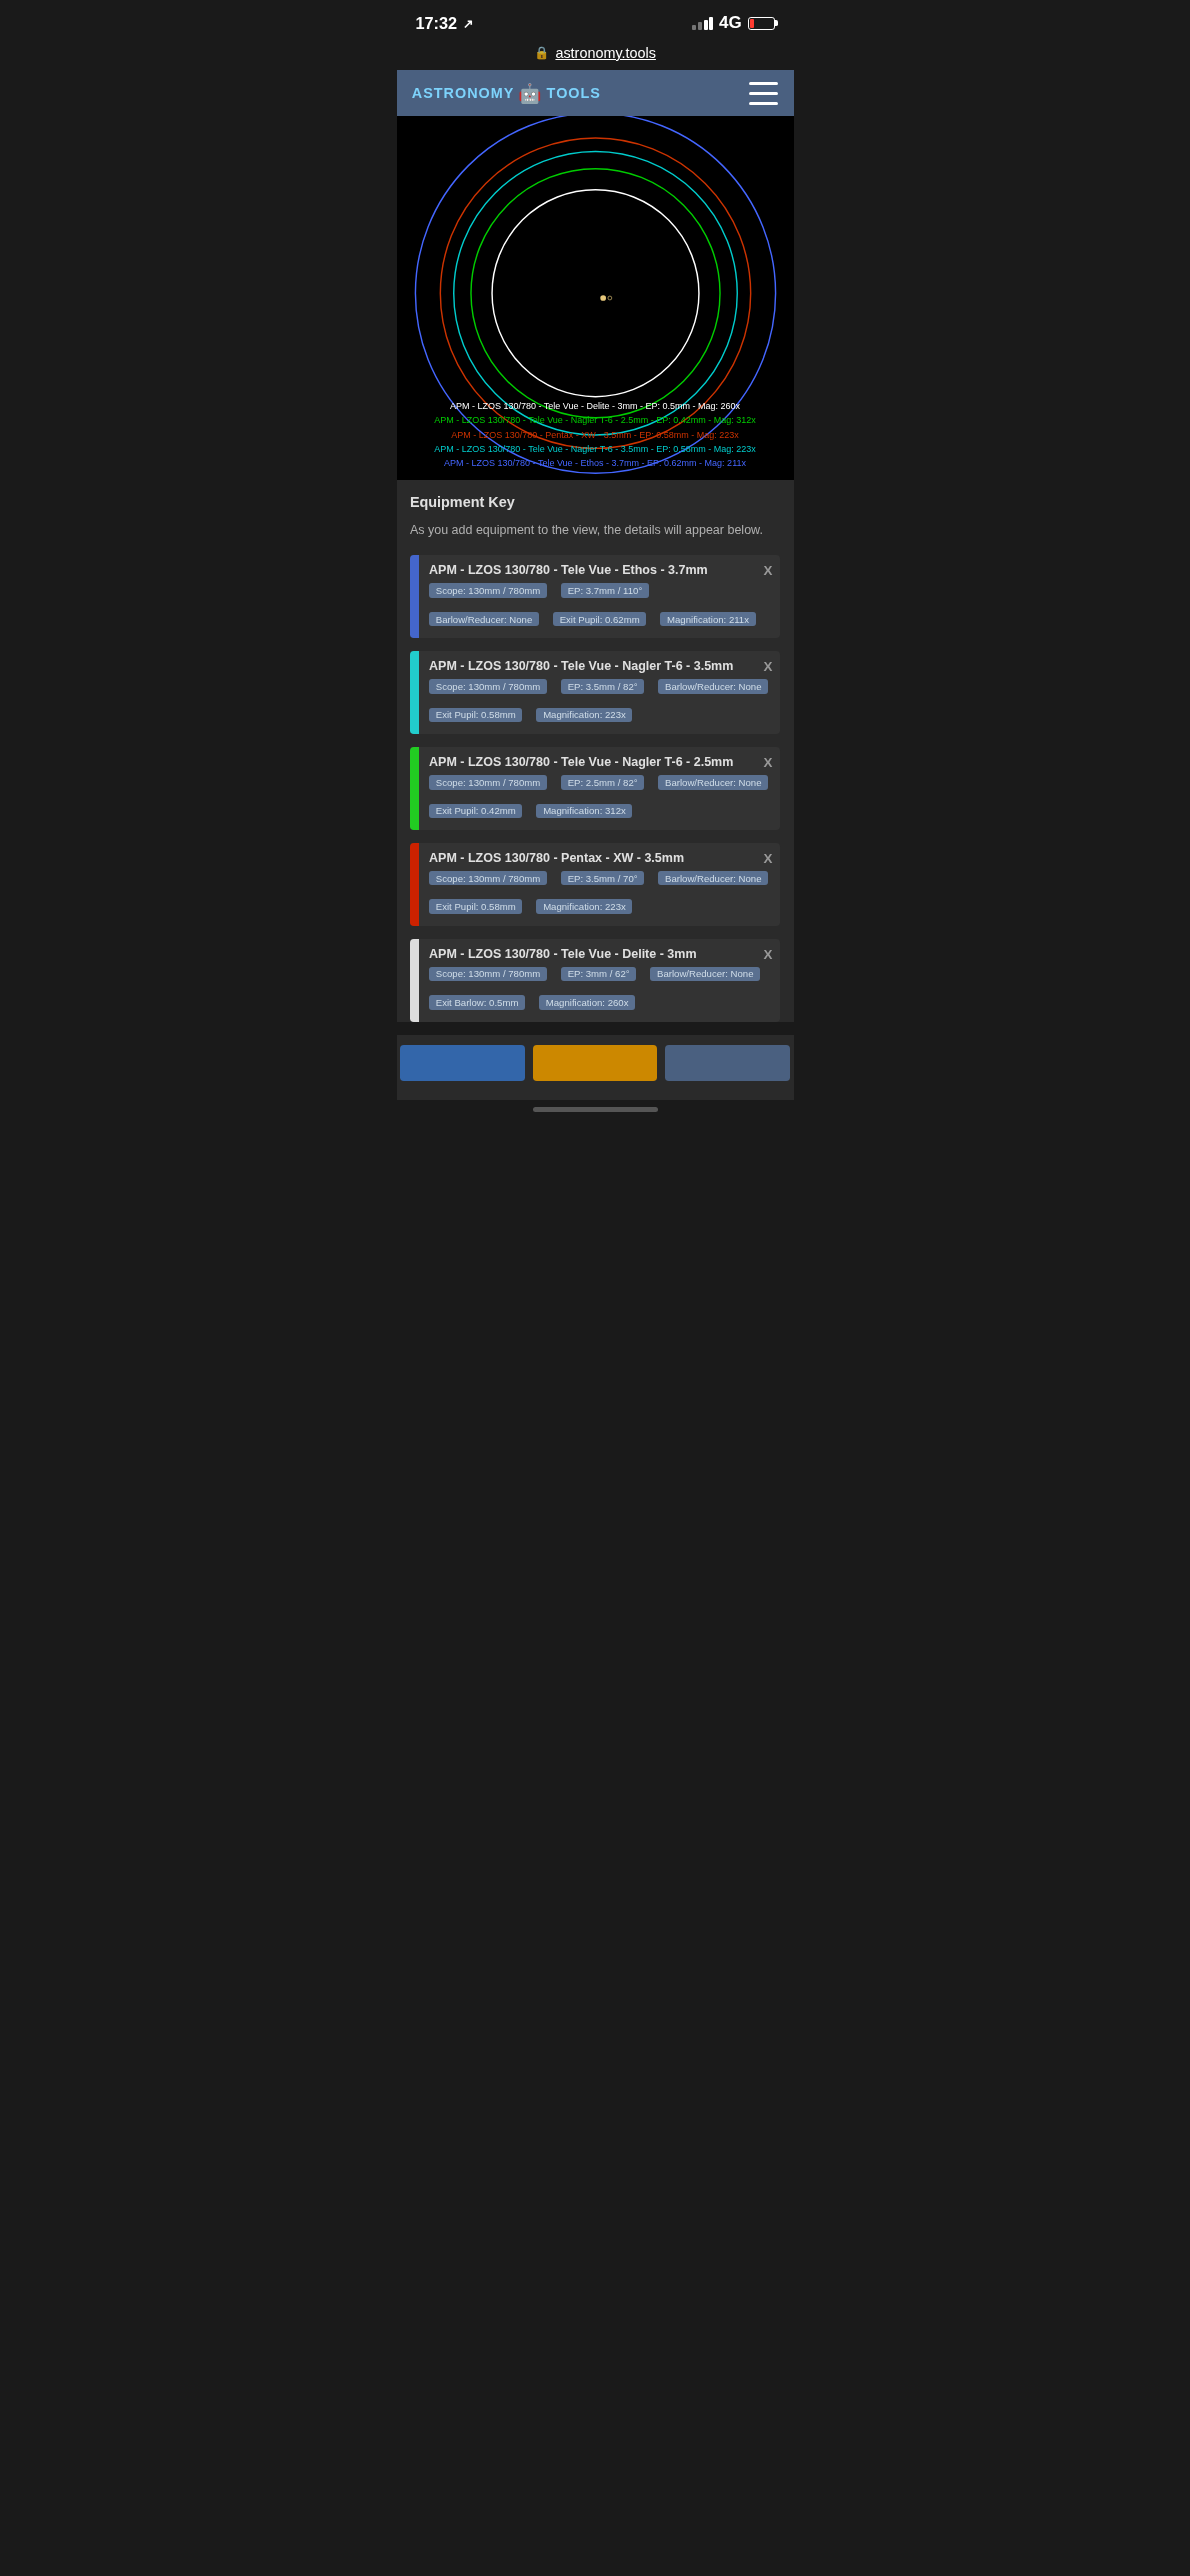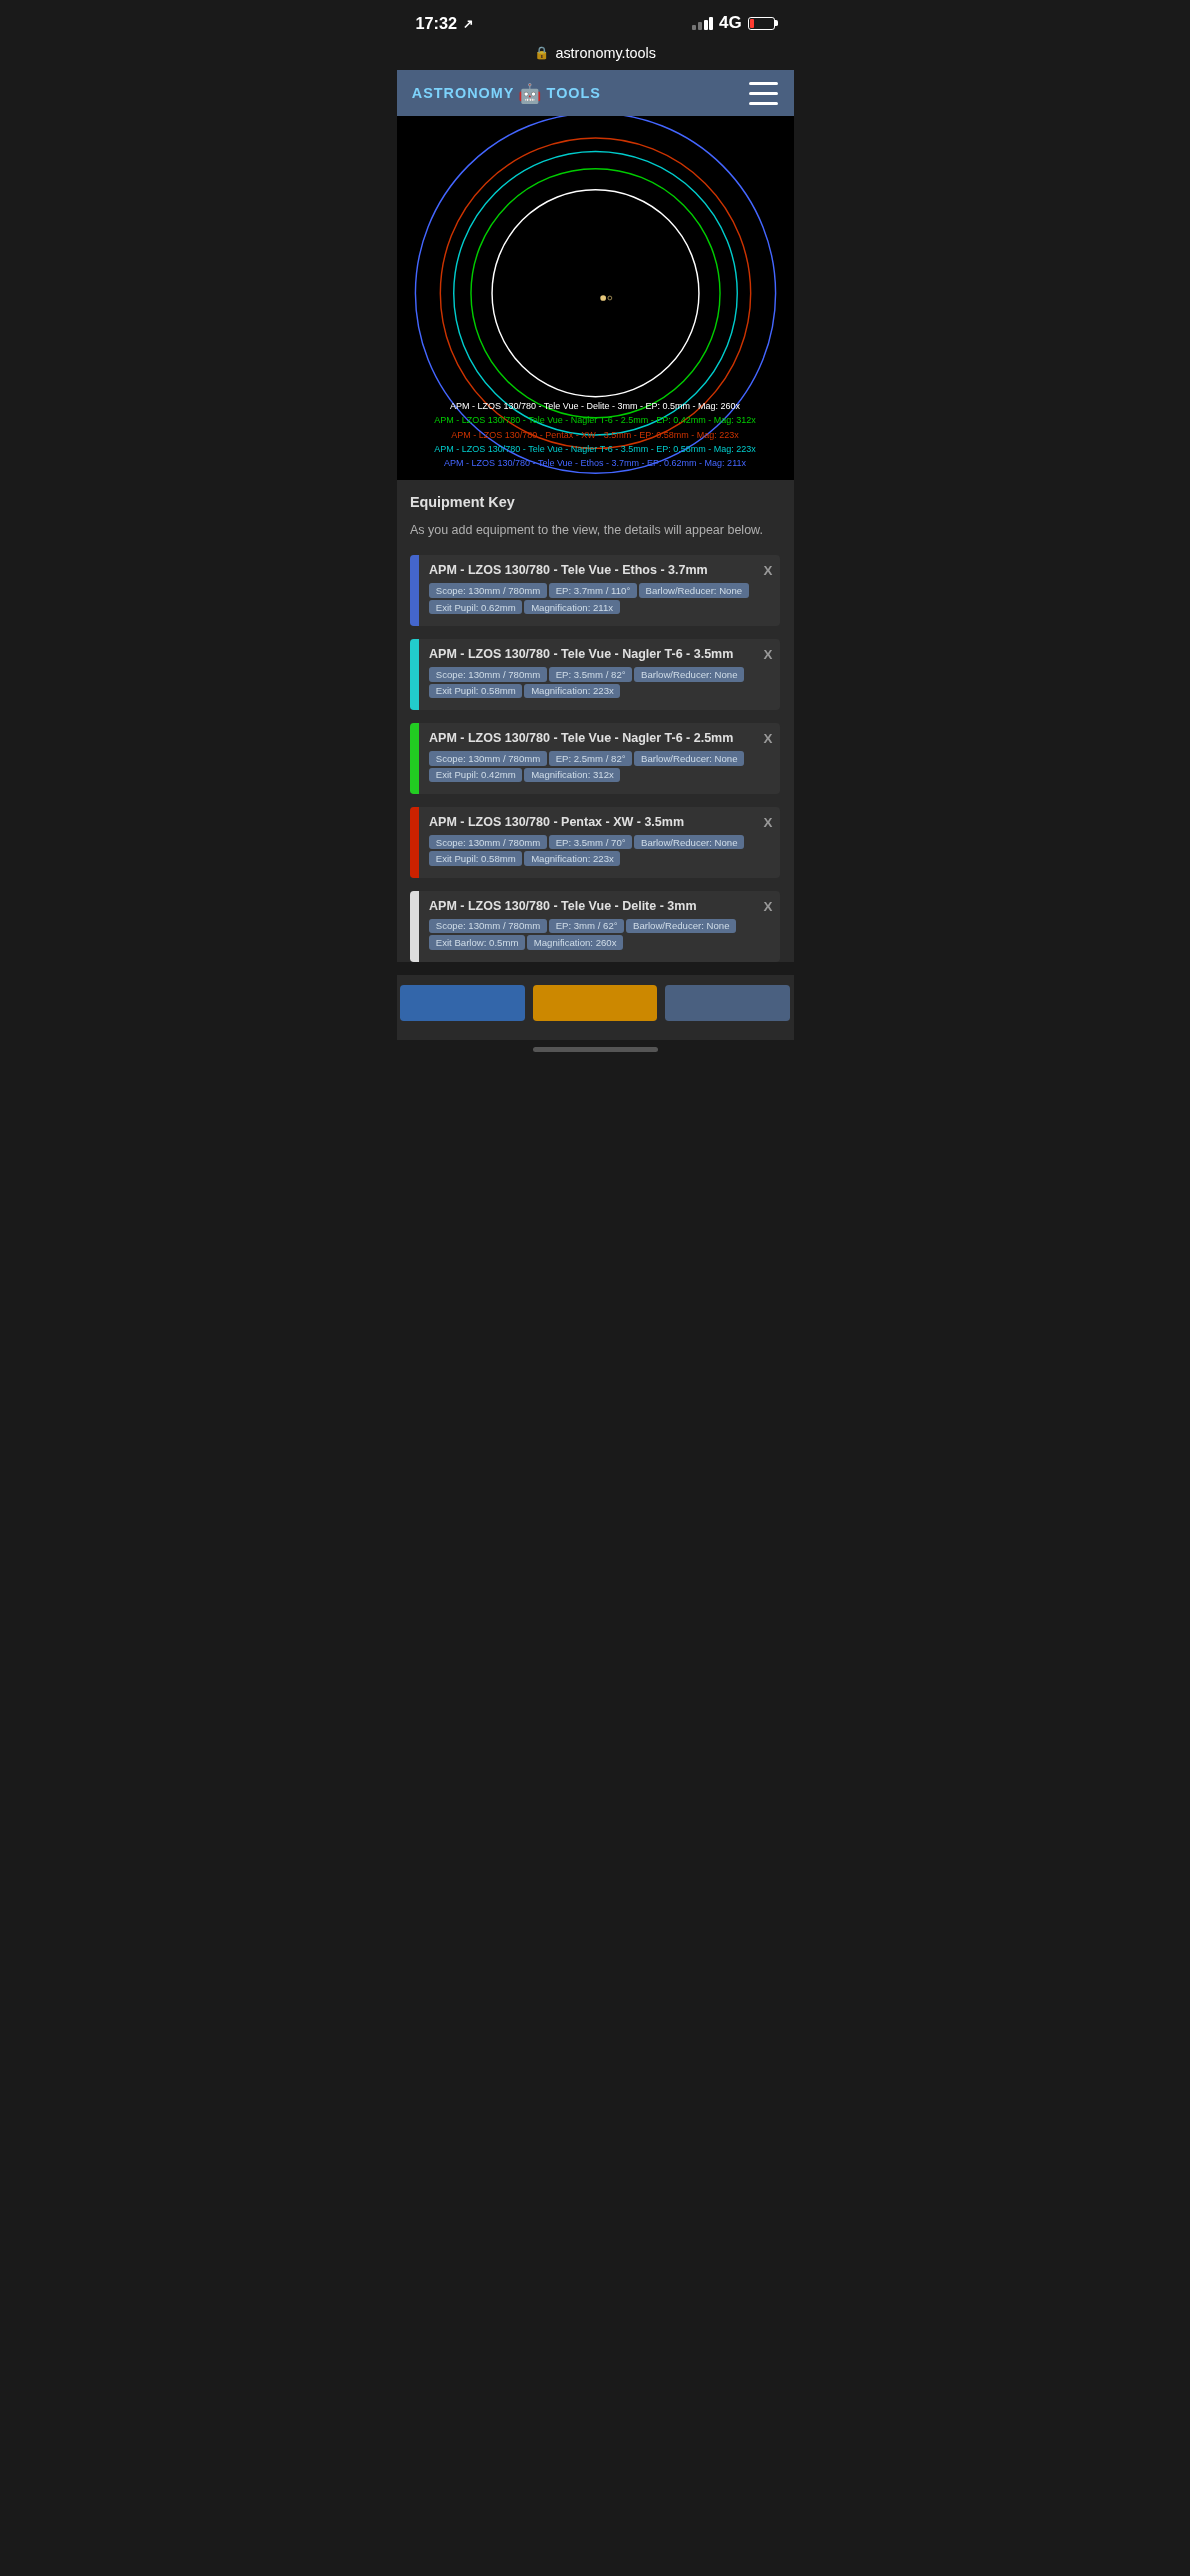--- a/index.html
+++ b/index.html
@@ -175,21 +175,21 @@
     .eq-title {
       font-size: 12.5px;
       font-weight: 600;
       color: #e0e0e0;
       margin-bottom: 5.8px;
       padding-right: 23px;
     }
     .eq-tags {
       display: flex;
       flex-wrap: wrap;
-      gap: 2px;
+      gap: 14px;
       margin-bottom: 3.8px;
     }
     .eq-tag {
       background: #5a7090;
       color: #d0dde8;
       font-size: 9.6px;
       padding: 1.9px 6.7px;
       border-radius: 2.9px;
     }
     .eq-close {
@@ -246,21 +246,21 @@
     </div>
     <span style="font-size:17px;font-weight:700;">4G</span>
     <div class="battery-icon">
       <div class="battery-fill"></div>
     </div>
   </div>
 </div>
 
 <div class="address-bar">
   <span class="lock-icon">🔒</span>
-  <span style="color:white;font-size:14.4px;">astronomy.tools</span>
+  <span style="color:white;font-size:14.4px;text-decoration:underline;">astronomy.tools</span>
 </div>
 
 <div class="nav-header">
   <div class="nav-logo">
     <span>ASTRONOMY</span>
     <span class="robot-icon">🤖</span>
     <span>TOOLS</span>
   </div>
   <div class="hamburger-btn">
     <span></span>

